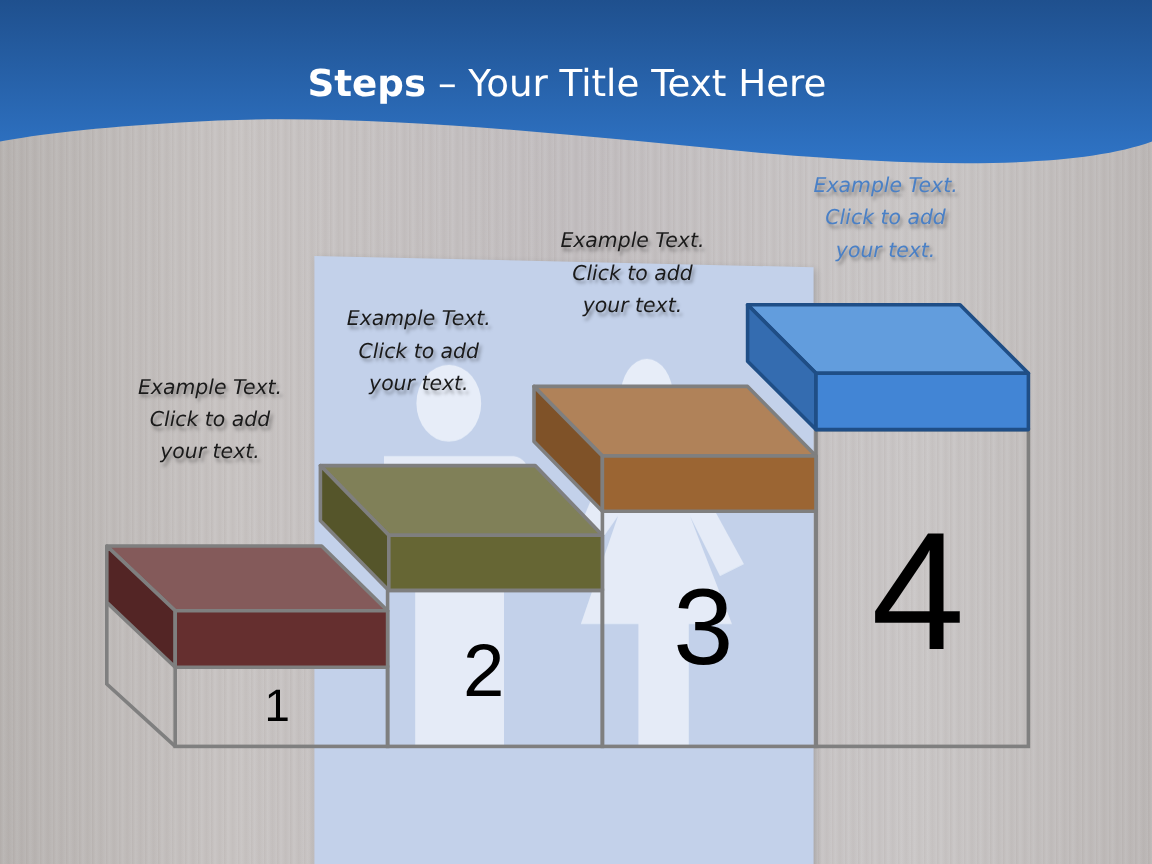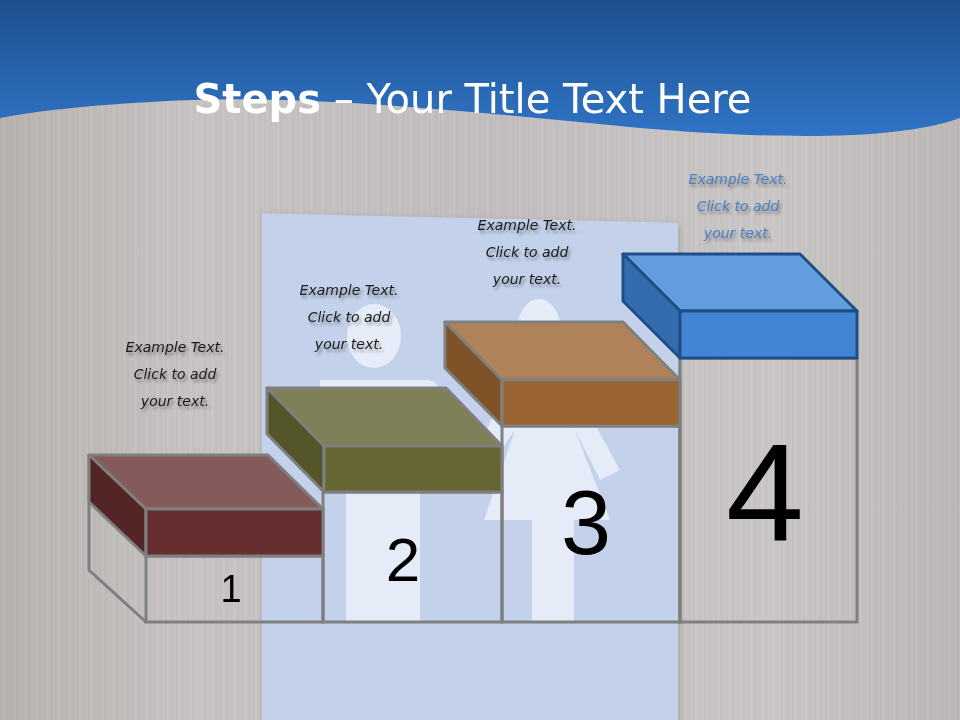--- a/index.html
+++ b/index.html
@@ -6,25 +6,25 @@
   body { width:960px; height:720px; overflow:hidden; position:relative;
          font-family: "Liberation Sans", sans-serif;
          background: linear-gradient(90deg,#b7b3b1 0%,#c8c4c3 20%,#c2bec0 50%,#cac7c7 80%,#bcb8b7 100%); }
   .wood { position:absolute; inset:0;
     background: repeating-linear-gradient(90deg, rgba(120,100,90,0.07) 0px, rgba(255,255,255,0.05) 3px, rgba(120,100,90,0.05) 7px, rgba(255,255,255,0.04) 11px); }
   .sign { position:absolute; left:262px; top:218px; width:416px; height:508px;
     background:#c3d1ea; transform: skewY(1.3deg);
     box-shadow: 2px 2px 6px rgba(0,0,0,0.15); }
   svg.stage { position:absolute; left:0; top:0; }
   .title { position:absolute; left:0; top:52px; width:945px; text-align:center;
-    color:#ffffff; font-size:40px; font-family:"DejaVu Sans", sans-serif;margin-top:24px; }
+    color:#ffffff; font-size:31px; font-family:"DejaVu Sans", sans-serif; }
   .title b { font-weight:bold; }
   .note { position:absolute; width:170px; text-align:center; font-style:italic;
-    font-size:14px; line-height:27px; color:#1a1a1a;
-    text-shadow: 2px 3px 3px rgba(0,0,0,0.35); font-family:"DejaVu Sans", sans-serif;margin-top:24px; }
+    font-size:17px; line-height:27px; color:#1a1a1a;
+    text-shadow: 2px 3px 3px rgba(0,0,0,0.35); font-family:"DejaVu Sans", sans-serif; }
   .note.blue { color:#4a80c6; }
   .num { position:absolute; color:#000; font-family:"Liberation Sans", sans-serif; text-align:center; }
 </style>
 </head>
 <body>
 
 <div class="wood"></div>
 <div class="sign"></div>
 
 <svg class="stage" width="960" height="720" viewBox="0 0 960 720">

